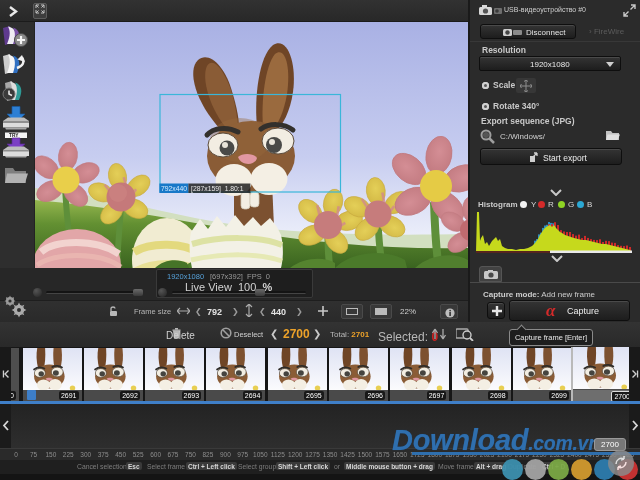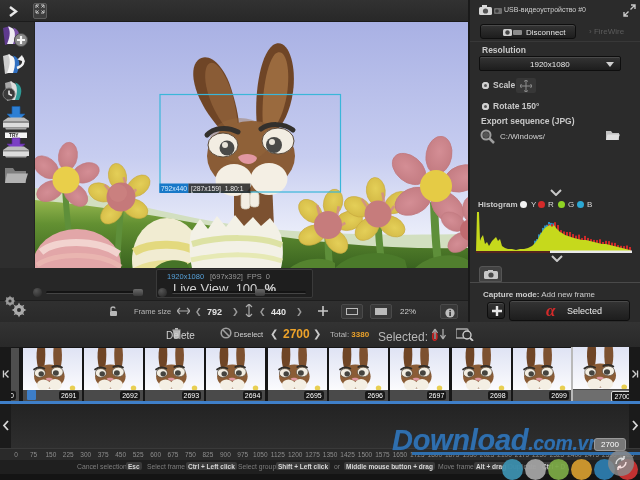--- a/index.html
+++ b/index.html
@@ -289,21 +289,21 @@
 <text x="156" y="168.5" font-size="6.8" fill="#e8e8e8" font-family="Liberation Sans">[287x159]&nbsp;&nbsp;1.80:1</text>
 </svg>
 
 <div class="abs" id="statusbar"></div>
 <div class="knob" style="left:33px;top:288px"></div>
 <div class="slider" style="left:46px;top:291px;width:96px"></div>
 <div class="handle" style="left:133px;top:289px"></div>
 <div class="sbox" style="left:156px;top:269px;width:157px;height:29px">
  <span class="txt blue" style="left:10px;top:2px;font-size:7.5px">1920x1080</span>
  <span class="txt" style="left:53px;top:2px;font-size:7.5px;color:#9a9a9a">[697x392]&nbsp;&nbsp;FPS&nbsp;&nbsp;0</span>
- <span class="txt" style="left:16px;top:11px;font-size:13px;color:#d2d2d2">Live View&nbsp;&nbsp;100&nbsp;&nbsp;<b>%</b></span>
+ <span class="txt" style="left:28px;top:11px;font-size:11px;color:#d2d2d2">Live View&nbsp;&nbsp;100&nbsp;&nbsp;<b>%</b></span>
 </div>
 <div class="knob" style="left:158px;top:288px"></div>
 <div class="slider" style="left:172px;top:291px;width:134px"></div>
 <div class="handle" style="left:255px;top:289px"></div>
 
 <div class="abs" id="toolbar"></div>
 <svg class="abs" style="left:109px;top:305px" width="10" height="12" viewBox="0 0 10 12">
       <path d="M2,6 L2,3.5 C2,1.5 6,1.5 6,3.5" fill="none" stroke="#b8b8b8" stroke-width="1.3"></path>
       <rect x="1" y="6" width="7" height="5" rx="1" fill="#b8b8b8"></rect>
     </svg>
@@ -368,32 +368,39 @@
       </svg>
 </div>
 <div class="radio" style="left:482px;top:82px"></div>
 <span class="txt seclabel" style="left:493px;top:80px">Scale</span>
 <div class="abs" style="left:516px;top:78px;width:20px;height:15px;background:#373737;border-radius:2px">
  <svg style="position:absolute;left:4px;top:2px" width="12" height="12" viewBox="0 0 12 12">
         <path d="M6,0 L6,12 M0,6 L12,6 M4,1.5 L6,0 L8,1.5 M4,10.5 L6,12 L8,10.5 M1.5,4 L0,6 L1.5,8 M10.5,4 L12,6 L10.5,8" stroke="#8e8e8e" stroke-width="1" fill="none"></path>
       </svg>
 </div>
 <div class="radio" style="left:482px;top:103px"></div>
-<span class="txt seclabel" style="left:493px;top:101px">Rotate 150°</span>
+<span class="txt seclabel" style="left:493px;top:101px">Rotate 340°</span>
 <span class="txt seclabel" style="left:481px;top:116px">Export sequence (JPG)</span>
 <svg class="rp" style="left:479px;top:129px" width="16" height="15" viewBox="0 0 16 15">
       <circle cx="7" cy="6" r="4.5" fill="none" stroke="#9e9e9e" stroke-width="2"></circle>
       <path d="M10.5,9.5 L15,14" stroke="#9e9e9e" stroke-width="2.5"></path>
       <circle cx="7" cy="6" r="3" fill="#555"></circle>
     </svg>
 <span class="txt" style="left:500px;top:132px;font-size:8px;color:#d0d0d0">C:/Windows/</span>
 <svg class="rp" style="left:605px;top:129px" width="15" height="12" viewBox="0 0 15 12">
       <path d="M1,2 L6,2 L7.5,4 L14,4 L14,11 L1,11 Z" fill="#c2c2c2"></path>
       <path d="M2.5,5.5 L15,5.5 L12.5,11 L1,11 Z" fill="#e0e0e0"></path>
     </svg>
+<div class="btn" style="left:480px;top:148px;width:142px;height:17px">
+ <svg style="position:absolute;left:47px;top:3px" width="11" height="11" viewBox="0 0 11 11">
+        <path d="M2,4 L7,4 L7,10 L2,10 Z" fill="#cfcfcf"></path>
+        <path d="M5,5 L9,1 M9,1 L9,4 M9,1 L6,1" stroke="#cfcfcf" stroke-width="1.3" fill="none"></path>
+      </svg>
+ <span class="txt" style="left:62px;top:4px;font-size:8.5px;color:#ececec">Start export</span>
+</div>
 <svg class="rp" style="left:550px;top:189px" width="12" height="7" viewBox="0 0 12 7">
       <path d="M1,1 L6,6 L11,1" stroke="#c8c8c8" stroke-width="2" fill="none"></path>
     </svg>
 <span class="txt seclabel" style="left:478px;top:200px;font-size:8px">Histogram</span>
 <div class="rp" style="left:520px;top:201px;width:7px;height:7px;border-radius:50%;background:#f2f2f2"></div>
 <span class="txt" style="left:531px;top:200px;font-size:8px;color:#d8d8d8">Y</span>
 <div class="rp" style="left:538px;top:201px;width:7px;height:7px;border-radius:50%;background:#d42a2a"></div>
 <span class="txt" style="left:548px;top:200px;font-size:8px;color:#d8d8d8">R</span>
 <div class="rp" style="left:558px;top:201px;width:7px;height:7px;border-radius:50%;background:#8fd424"></div>
 <span class="txt" style="left:568px;top:200px;font-size:8px;color:#d8d8d8">G</span>
@@ -454,40 +461,40 @@
 </div>
 <div class="rp" style="left:470px;top:282px;width:170px;height:1px;border-top:1px solid #4a4a4a"></div>
 <span class="txt" style="left:483px;top:290px;font-size:8px;color:#cdcdcd"><b>Capture mode:</b> Add new frame</span>
 <div class="btn" style="left:487px;top:302px;width:18px;height:17px">
  <svg style="position:absolute;left:4px;top:3px" width="10" height="10" viewBox="0 0 10 10">
         <path d="M5,0 L5,10 M0,5 L10,5" stroke="#e8e8e8" stroke-width="2.4"></path>
       </svg>
 </div>
 <div class="btn" style="left:509px;top:300px;width:121px;height:21px">
  <span class="txt" style="left:36px;top:0px;font-size:17px;color:#d42a2a;font-style:italic;font-family:'Liberation Serif',serif"><b>α</b></span>
- <span class="txt" style="left:57px;top:5px;font-size:9px;color:#ececec">Selected</span>
+ <span class="txt" style="left:57px;top:5px;font-size:9px;color:#ececec">Capture</span>
 </div>
 
 <div class="abs" id="bpanel"></div>
 <div class="abs" id="row1"></div>
 <svg class="abs" style="left:172px;top:328px" width="9" height="11" viewBox="0 0 9 11">
       <path d="M1,3 L8,3 L7,10.5 L2,10.5 Z" fill="#b8b8b8"></path>
       <rect x="0.5" y="1.5" width="8" height="1.4" fill="#b8b8b8"></rect>
       <rect x="3" y="0" width="3" height="1.6" fill="#b8b8b8"></rect>
     </svg>
 <span class="txt" style="left:166px;top:330px;font-size:10px;color:#d0d0d0">Delete</span>
 <svg class="abs" style="left:220px;top:327px" width="12" height="12" viewBox="0 0 12 12">
       <circle cx="6" cy="6" r="4.8" fill="none" stroke="#9e9e9e" stroke-width="1.6"></circle>
       <path d="M2.8,2.8 L9.2,9.2" stroke="#9e9e9e" stroke-width="1.6"></path>
     </svg>
 <span class="txt" style="left:234px;top:330px;font-size:7.5px;color:#d0d0d0">Deselect</span>
 <span class="txt" style="left:270px;top:328px;font-size:10px;color:#c9c9c9">❮</span>
 <span class="txt" style="left:283px;top:327px;font-size:12px;color:#eda229;font-weight:bold">2700</span>
 <span class="txt" style="left:313px;top:328px;font-size:10px;color:#c9c9c9">❯</span>
-<span class="txt" style="left:330px;top:330px;font-size:8px;color:#b8b8b8">Total: <span style="color:#eda229;font-weight:bold">3380</span></span>
+<span class="txt" style="left:330px;top:330px;font-size:8px;color:#b8b8b8">Total: <span style="color:#eda229;font-weight:bold">2701</span></span>
 <span class="txt" style="left:378px;top:330px;font-size:12px;color:#b8b8b8">Selected: <span style="color:#cc2222;font-weight:bold">0</span></span>
 <svg class="abs" style="left:432px;top:328px" width="15" height="12" viewBox="0 0 15 12">
       <path d="M3,1 L3,11 M3,1 L0.5,5 M3,1 L5.5,5" stroke="#aaa" stroke-width="1.3" fill="none"></path>
       <path d="M11,11 L11,1 M11,11 L8.5,7 M11,11 L13.5,7" stroke="#aaa" stroke-width="1.3" fill="none"></path>
     </svg>
 <svg class="abs" style="left:456px;top:327px" width="18" height="14" viewBox="0 0 18 14">
       <rect x="0" y="2" width="12" height="9" rx="1" fill="none" stroke="#aaa" stroke-width="1.3"></rect>
       <circle cx="11" cy="8" r="4" fill="#2d2d2d" stroke="#ccc" stroke-width="1.4"></circle>
       <path d="M14,11 L17,14" stroke="#ccc" stroke-width="1.8"></path>
     </svg>
@@ -648,20 +655,21 @@
       <span class="txt kkey" style="left:276px;top:2px">Shift + Left click</span>
  <span class="txt kdesc" style="left:334px;top:3px">or</span>
       <span class="txt kkey" style="left:344px;top:2px">Middle mouse button + drag</span>
  <span class="txt kdesc" style="left:438px;top:3px">Move frame</span>
       <span class="txt kkey" style="left:474px;top:2px">Alt + drag</span>
  <span class="txt kdesc" style="left:508px;top:3px">Duplicate</span>
       <span class="txt kkey" style="left:540px;top:2px">Ctrl + D</span>
 </div>
 <div class="abs" id="bstrip"></div>
 
+<div class="abs" id="tooltip">Capture frame [Enter]</div>
 
 <span class="txt" id="wm">Download<small>.com.vn</small></span>
 <div class="abs" style="left:412px;top:452px;width:228px;height:2.5px;background:#2f6fae;z-index:6"></div>
 <div class="wmdot" style="left:502px;top:459px;background:#3c8fae"></div>
 <div class="wmdot" style="left:525px;top:459px;background:#a3a3a3"></div>
 <div class="wmdot" style="left:548px;top:459px;background:#7aa844"></div>
 <div class="wmdot" style="left:571px;top:459px;background:#d29a2e"></div>
 <div class="wmdot" style="left:594px;top:459px;background:#2d7cae"></div>
 <div class="wmdot" style="left:617px;top:459px;background:#cc3333"></div>
 <div class="abs" style="left:594px;top:438px;width:32px;height:13px;background:#777;border:1px solid #999;border-radius:3px;color:#fff;font-size:8px;text-align:center;line-height:12px;z-index:7">2700</div>

